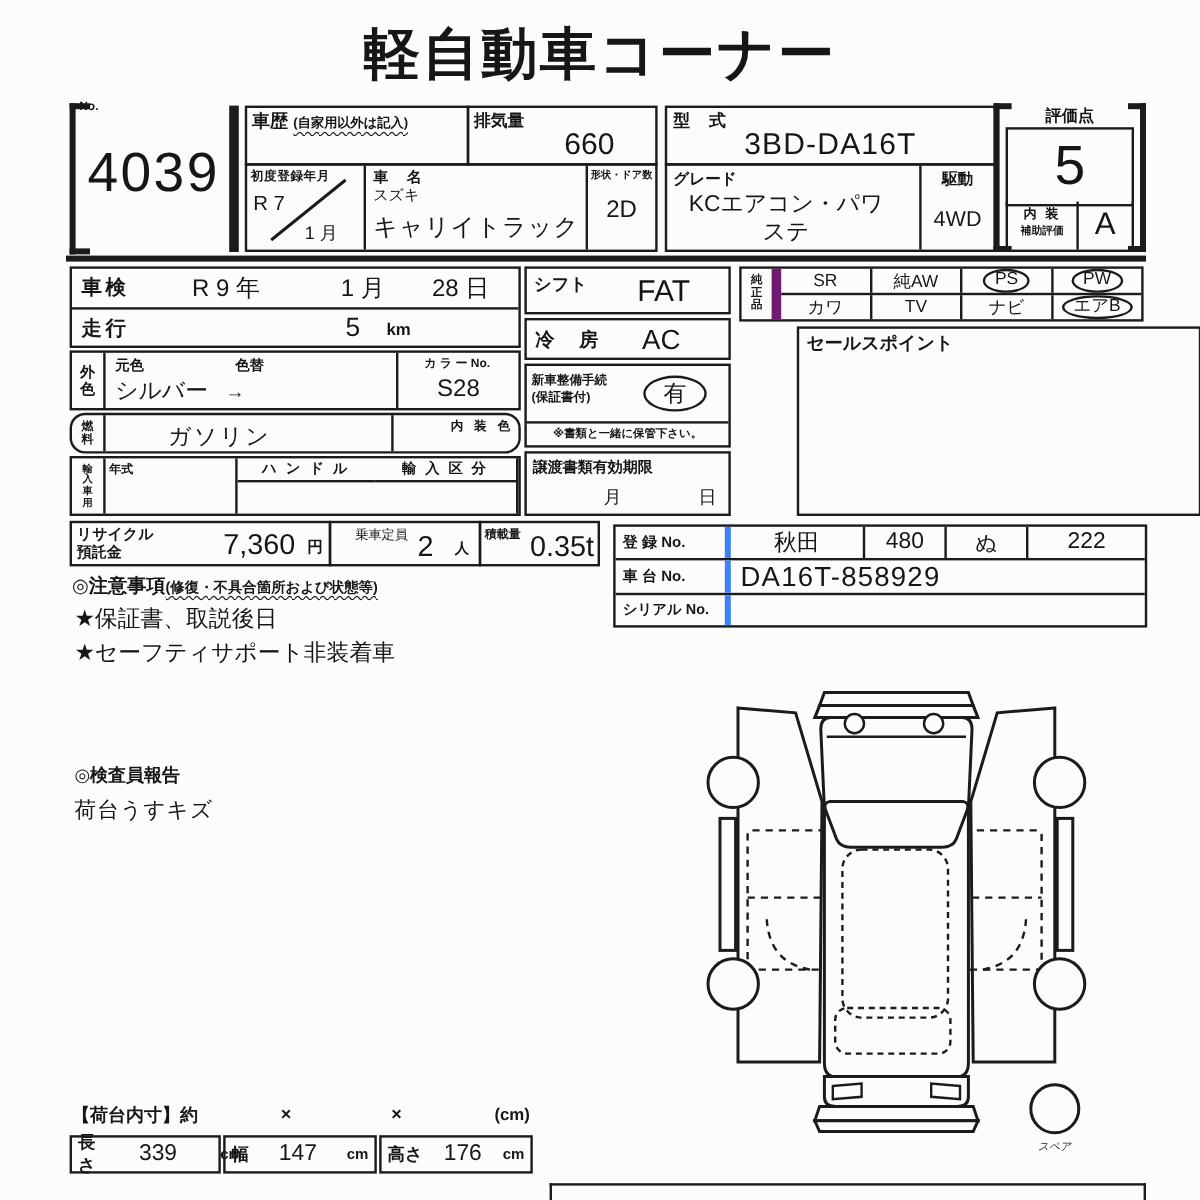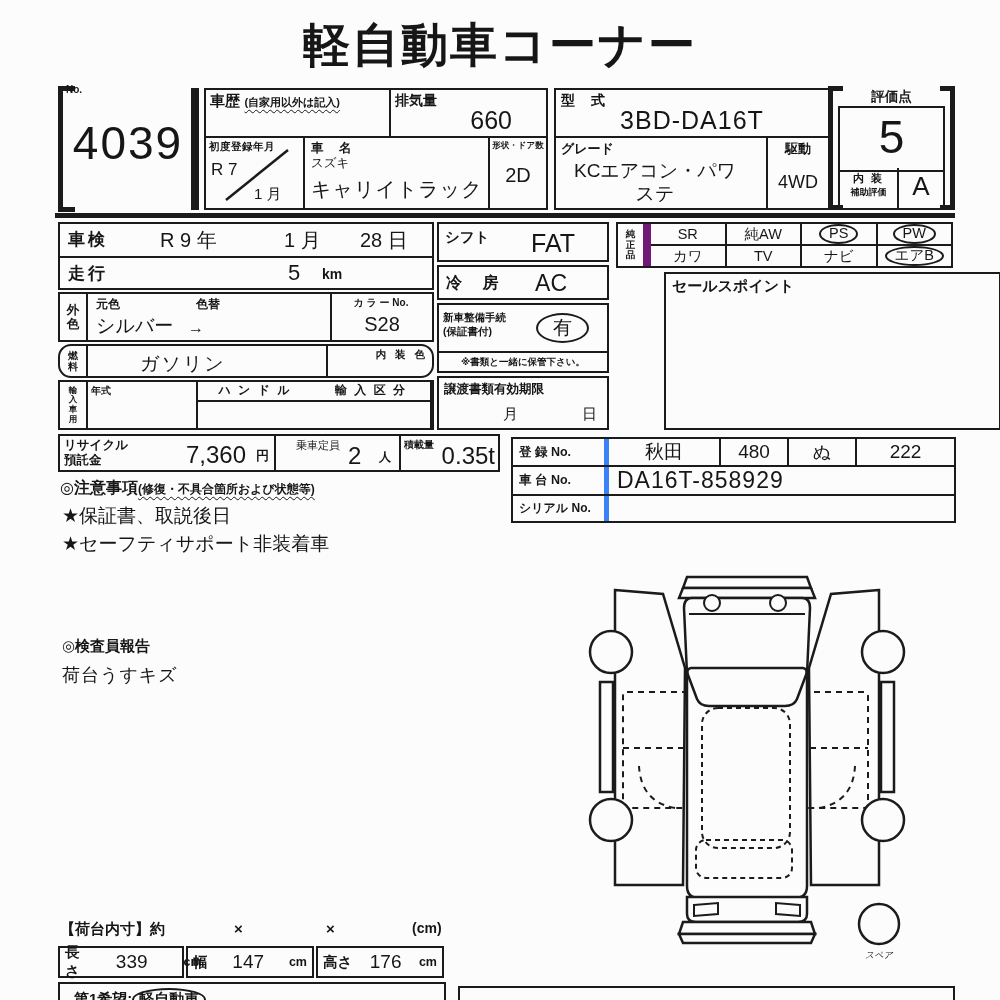--- a/index.html
+++ b/index.html
@@ -486,20 +486,15 @@
     <span class="lbl">幅</span>
     <span class="val">147</span>
     <span class="unit">cm</span>
   </div>
   <div class="dim-box dim-hgt">
     <span class="lbl">高さ</span>
     <span class="val">176</span>
     <span class="unit">cm</span>
   </div>
 
-  <div class="abs foot-left">
-    <div class="inner">
-      <span>第1希望:</span><span class="oval">軽自動車</span>
-    </div>
-  </div>
   <div class="abs foot-right"></div>
 
 </div>
 
 </body></html>

